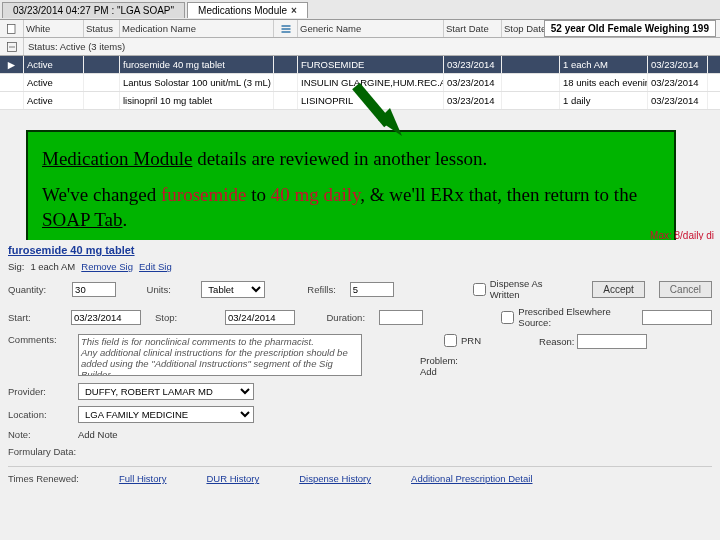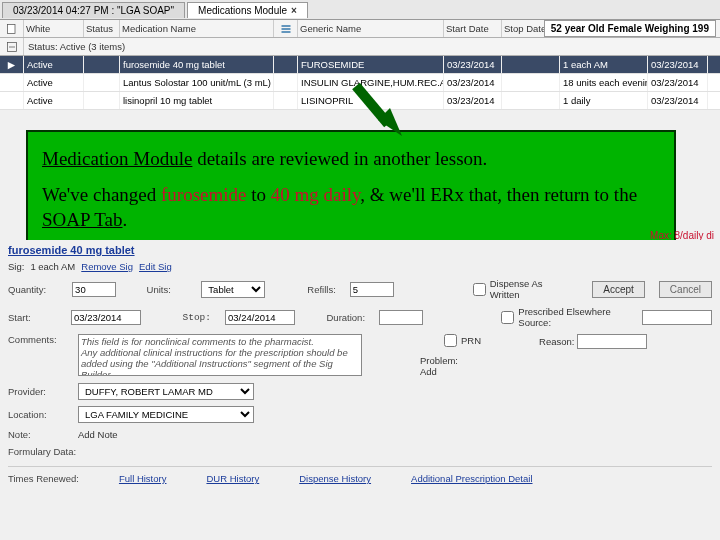--- a/index.html
+++ b/index.html
@@ -191,21 +191,21 @@
         <span>Dispense As Written</span>
       </div>
     <div style="flex:1"></div>
     <button class="btn accept">Accept</button>
     <button class="btn">Cancel</button>
   </div>
 
   <div class="formrow">
     <label>Start:</label>
     <input type="text" class="inp-m" value="03/23/2014" style="">
-    <label class="w80" style="text-align:right;font-family:Liberation Mono, monospace;">Stop:</label>
+    <label class="w80" style="">Stop:</label>
     <input type="text" class="inp-m" value="03/24/2014" style="">
     <label class="w80" style="text-align:right;">Duration:</label>
     <input type="text" class="inp-s" style="">
     <div style="width:30px"></div>
     <div class="chk">
         <input type="checkbox" style="">
         <span>Prescribed Elsewhere  Source:</span>
       </div>
     <input type="text" class="inp-m" style="">
   </div>

